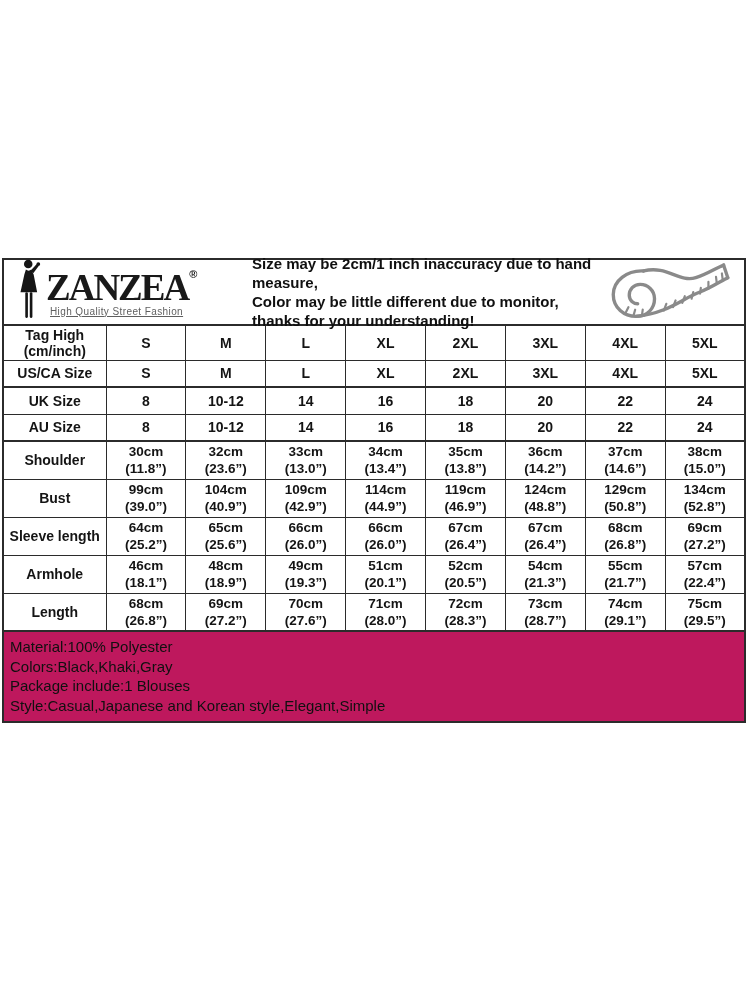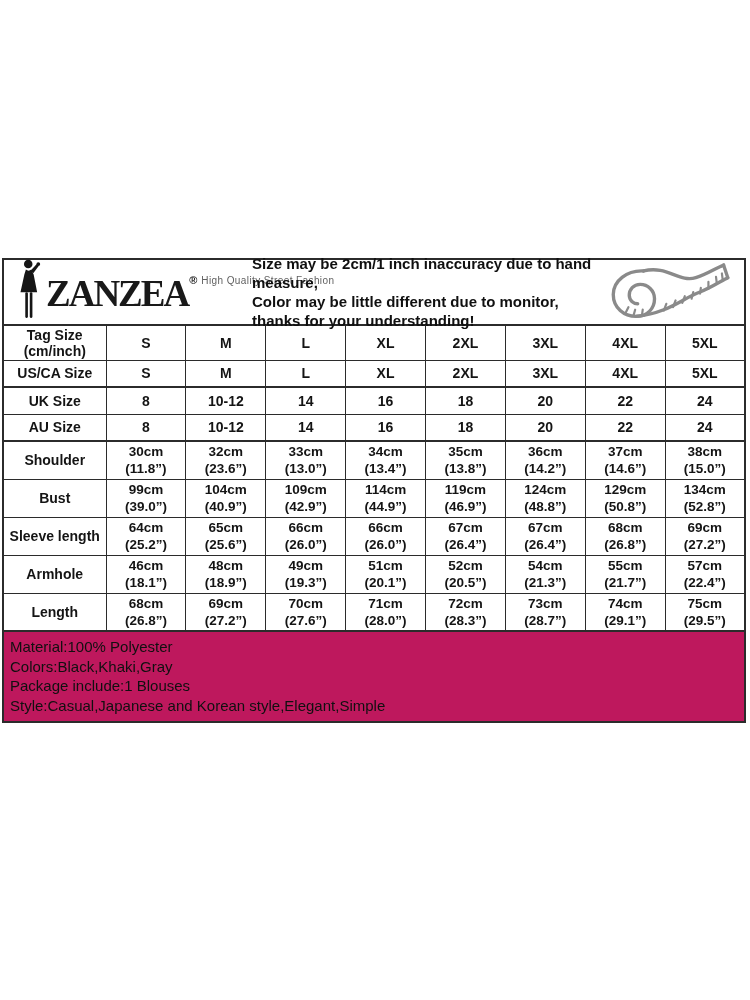--- a/index.html
+++ b/index.html
@@ -10,28 +10,28 @@
   }
   .sheet{position:absolute;top:258px;left:2px;width:744px;}
 
   
   .hdr{
     display:flex;align-items:center;border:2px solid #2b2b2b;background:#fff;
     height:68px;box-sizing:border-box;
   }
   .logo-wrap{width:248px;display:flex;align-items:center;padding-left:10px;box-sizing:border-box;flex:none;}
   .logo-fig{flex:none;margin-right:2px;}
-  .logo-text{display:flex;flex-direction:row;line-height:1;}
+  .logo-text{display:flex;flex-direction:column;line-height:1;}
   .brand-line{display:flex;align-items:flex-start;}
   .brand-name{
     font-family:"Liberation Serif", serif;font-weight:bold;font-size:37px;
     letter-spacing:-2px;color:#191919;transform:scaleY(1.04);
   }
   .brand-reg{font-size:11px;font-weight:bold;margin-top:1px;margin-left:1px;color:#191919;}
-  .brand-tagline{font-size:10px;color:#5f5f5f;letter-spacing:.4px;margin-top:2px;padding-left:4px;white-space:nowrap;}
+  .brand-tagline{font-size:10px;color:#5f5f5f;letter-spacing:.4px;margin-top:2px;padding-left:4px;white-space:nowrap;text-decoration:underline;}
   .disclaimer{flex:1;text-align:left;font-size:15px;font-weight:bold;line-height:19px;color:#101010;}
   .tape-wrap{width:152px;flex:none;display:flex;justify-content:center;align-items:center;}
 
   
   table.size{
     width:100%;border-collapse:collapse;table-layout:fixed;
     margin-top:-2px;border:2px solid #2b2b2b;
   }
   table.size td{
     border:1px solid #2b2b2b;text-align:center;vertical-align:middle;
@@ -118,21 +118,21 @@
         <col>
         <col>
         <col>
         <col>
         <col>
         <col>
       </colgroup>
     <tbody>
       <tr class="r-tag">
         <td class="gray corner">
-          <span>Tag Size</span>
+          <span>Tag High</span>
           <span>(cm/inch)</span>
         </td>
         <td class="gray">S</td>
         <td class="gray">M</td>
         <td class="gray">L</td>
         <td class="gray">XL</td>
         <td class="gray">2XL</td>
         <td class="gray">3XL</td>
         <td class="gray">4XL</td>
         <td class="gray">5XL</td>

